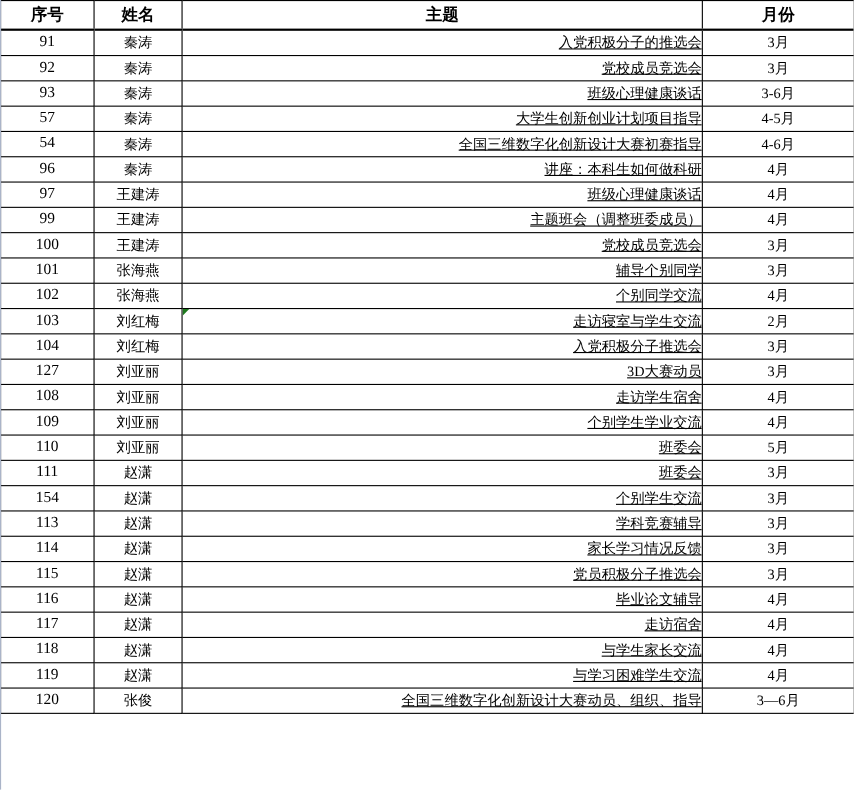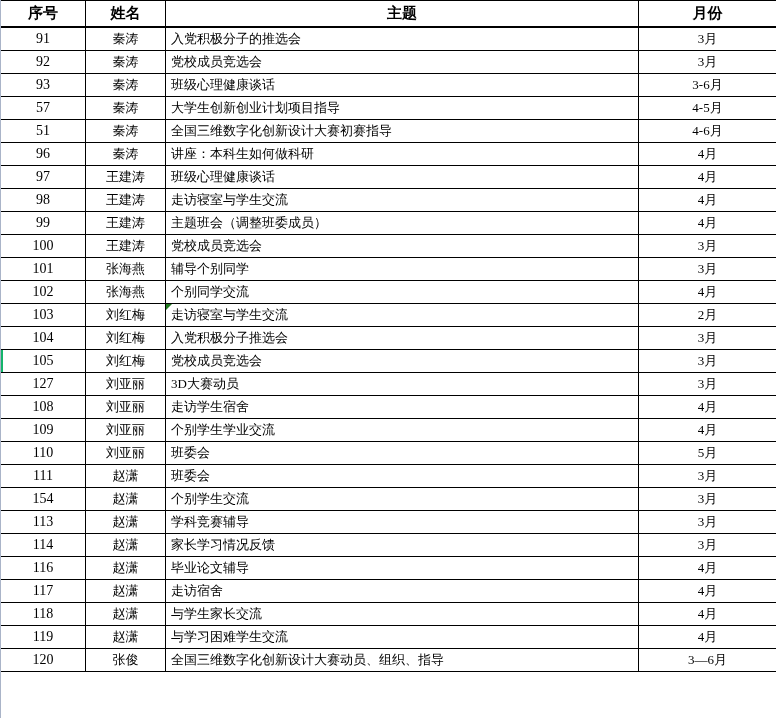--- a/index.html
+++ b/index.html
@@ -37,23 +37,24 @@
     font-size: 15px;
     font-weight: bold;
     border-bottom-width: 2px;
   }
   tbody td {
     height: 22px;
     font-size: 13px;
     text-align: center;
   }
   tbody td.cell-topic {
-    text-align: left;
+    text-align: right;
     padding-left: 5px;
     position: relative;
+    text-decoration: underline;
   }
   tbody td.cell-index {
     font-size: 14px;
     position: relative;
   }
   
   .corner-triangle {
     position: absolute;
     top: 0;
     left: 0;
@@ -121,41 +122,35 @@
         <td class="cell-topic">班级心理健康谈话</td>
         <td class="cell-month">3-6月</td>
       </tr>
       <tr>
         <td class="cell-index">57</td>
         <td class="cell-name">秦涛</td>
         <td class="cell-topic">大学生创新创业计划项目指导</td>
         <td class="cell-month">4-5月</td>
       </tr>
       <tr>
-        <td class="cell-index">51</td>
+        <td class="cell-index">54</td>
         <td class="cell-name">秦涛</td>
         <td class="cell-topic">全国三维数字化创新设计大赛初赛指导</td>
         <td class="cell-month">4-6月</td>
       </tr>
       <tr>
         <td class="cell-index">96</td>
         <td class="cell-name">秦涛</td>
         <td class="cell-topic">讲座：本科生如何做科研</td>
         <td class="cell-month">4月</td>
       </tr>
       <tr>
         <td class="cell-index">97</td>
         <td class="cell-name">王建涛</td>
         <td class="cell-topic">班级心理健康谈话</td>
-        <td class="cell-month">4月</td>
-      </tr>
-      <tr>
-        <td class="cell-index">98</td>
-        <td class="cell-name">王建涛</td>
-        <td class="cell-topic">走访寝室与学生交流</td>
         <td class="cell-month">4月</td>
       </tr>
       <tr>
         <td class="cell-index">99</td>
         <td class="cell-name">王建涛</td>
         <td class="cell-topic">主题班会（调整班委成员）</td>
         <td class="cell-month">4月</td>
       </tr>
       <tr>
         <td class="cell-index">100</td>
@@ -181,26 +176,20 @@
         <td class="cell-topic">走访寝室与学生交流<div class="corner-triangle" style="border-top-color: rgb(30, 122, 30);"></div></td>
         <td class="cell-month">2月</td>
       </tr>
       <tr>
         <td class="cell-index">104</td>
         <td class="cell-name">刘红梅</td>
         <td class="cell-topic">入党积极分子推选会</td>
         <td class="cell-month">3月</td>
       </tr>
       <tr>
-        <td class="cell-index">105<div class="row-strip" style="background: rgb(20, 180, 106);"></div></td>
-        <td class="cell-name">刘红梅</td>
-        <td class="cell-topic">党校成员竞选会</td>
-        <td class="cell-month">3月</td>
-      </tr>
-      <tr>
         <td class="cell-index">127</td>
         <td class="cell-name">刘亚丽</td>
         <td class="cell-topic">3D大赛动员</td>
         <td class="cell-month">3月</td>
       </tr>
       <tr>
         <td class="cell-index">108</td>
         <td class="cell-name">刘亚丽</td>
         <td class="cell-topic">走访学生宿舍</td>
         <td class="cell-month">4月</td>
@@ -232,20 +221,26 @@
       <tr>
         <td class="cell-index">113</td>
         <td class="cell-name">赵潇</td>
         <td class="cell-topic">学科竞赛辅导</td>
         <td class="cell-month">3月</td>
       </tr>
       <tr>
         <td class="cell-index">114</td>
         <td class="cell-name">赵潇</td>
         <td class="cell-topic">家长学习情况反馈</td>
+        <td class="cell-month">3月</td>
+      </tr>
+      <tr>
+        <td class="cell-index">115</td>
+        <td class="cell-name">赵潇</td>
+        <td class="cell-topic">党员积极分子推选会</td>
         <td class="cell-month">3月</td>
       </tr>
       <tr>
         <td class="cell-index">116</td>
         <td class="cell-name">赵潇</td>
         <td class="cell-topic">毕业论文辅导</td>
         <td class="cell-month">4月</td>
       </tr>
       <tr>
         <td class="cell-index">117</td>

